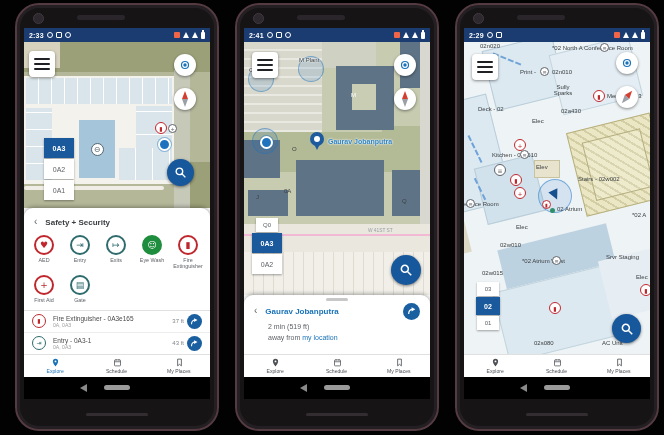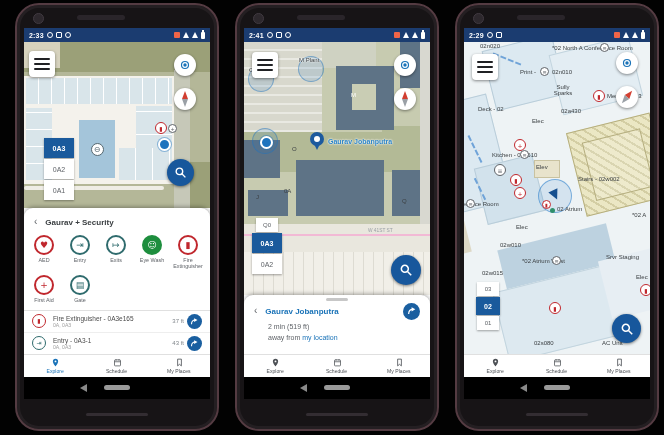--- a/index.html
+++ b/index.html
@@ -229,21 +229,21 @@
           <svg width="13" height="13" viewBox="0 0 24 24">
             <circle cx="10" cy="10" r="6" fill="none" stroke="#fff" stroke-width="2.6"></circle>
             <line x1="14.5" y1="14.5" x2="21" y2="21" stroke="#fff" stroke-width="2.6"></line>
           </svg>
         </div>
       </div>
 
       <div class="sheet s1">
         <div class="shead">
           <span class="back">‹</span>
-          <span class="stitle">Gaurav + Security</span>
+          <span class="stitle">Safety + Security</span>
         </div>
         <div class="cats">
           <div class="cat">
             <div class="ci red">
                 <span>♥</span>
               </div>
             <div class="clabel">AED</div>
           </div>
           <div class="cat">
             <div class="ci teal">

